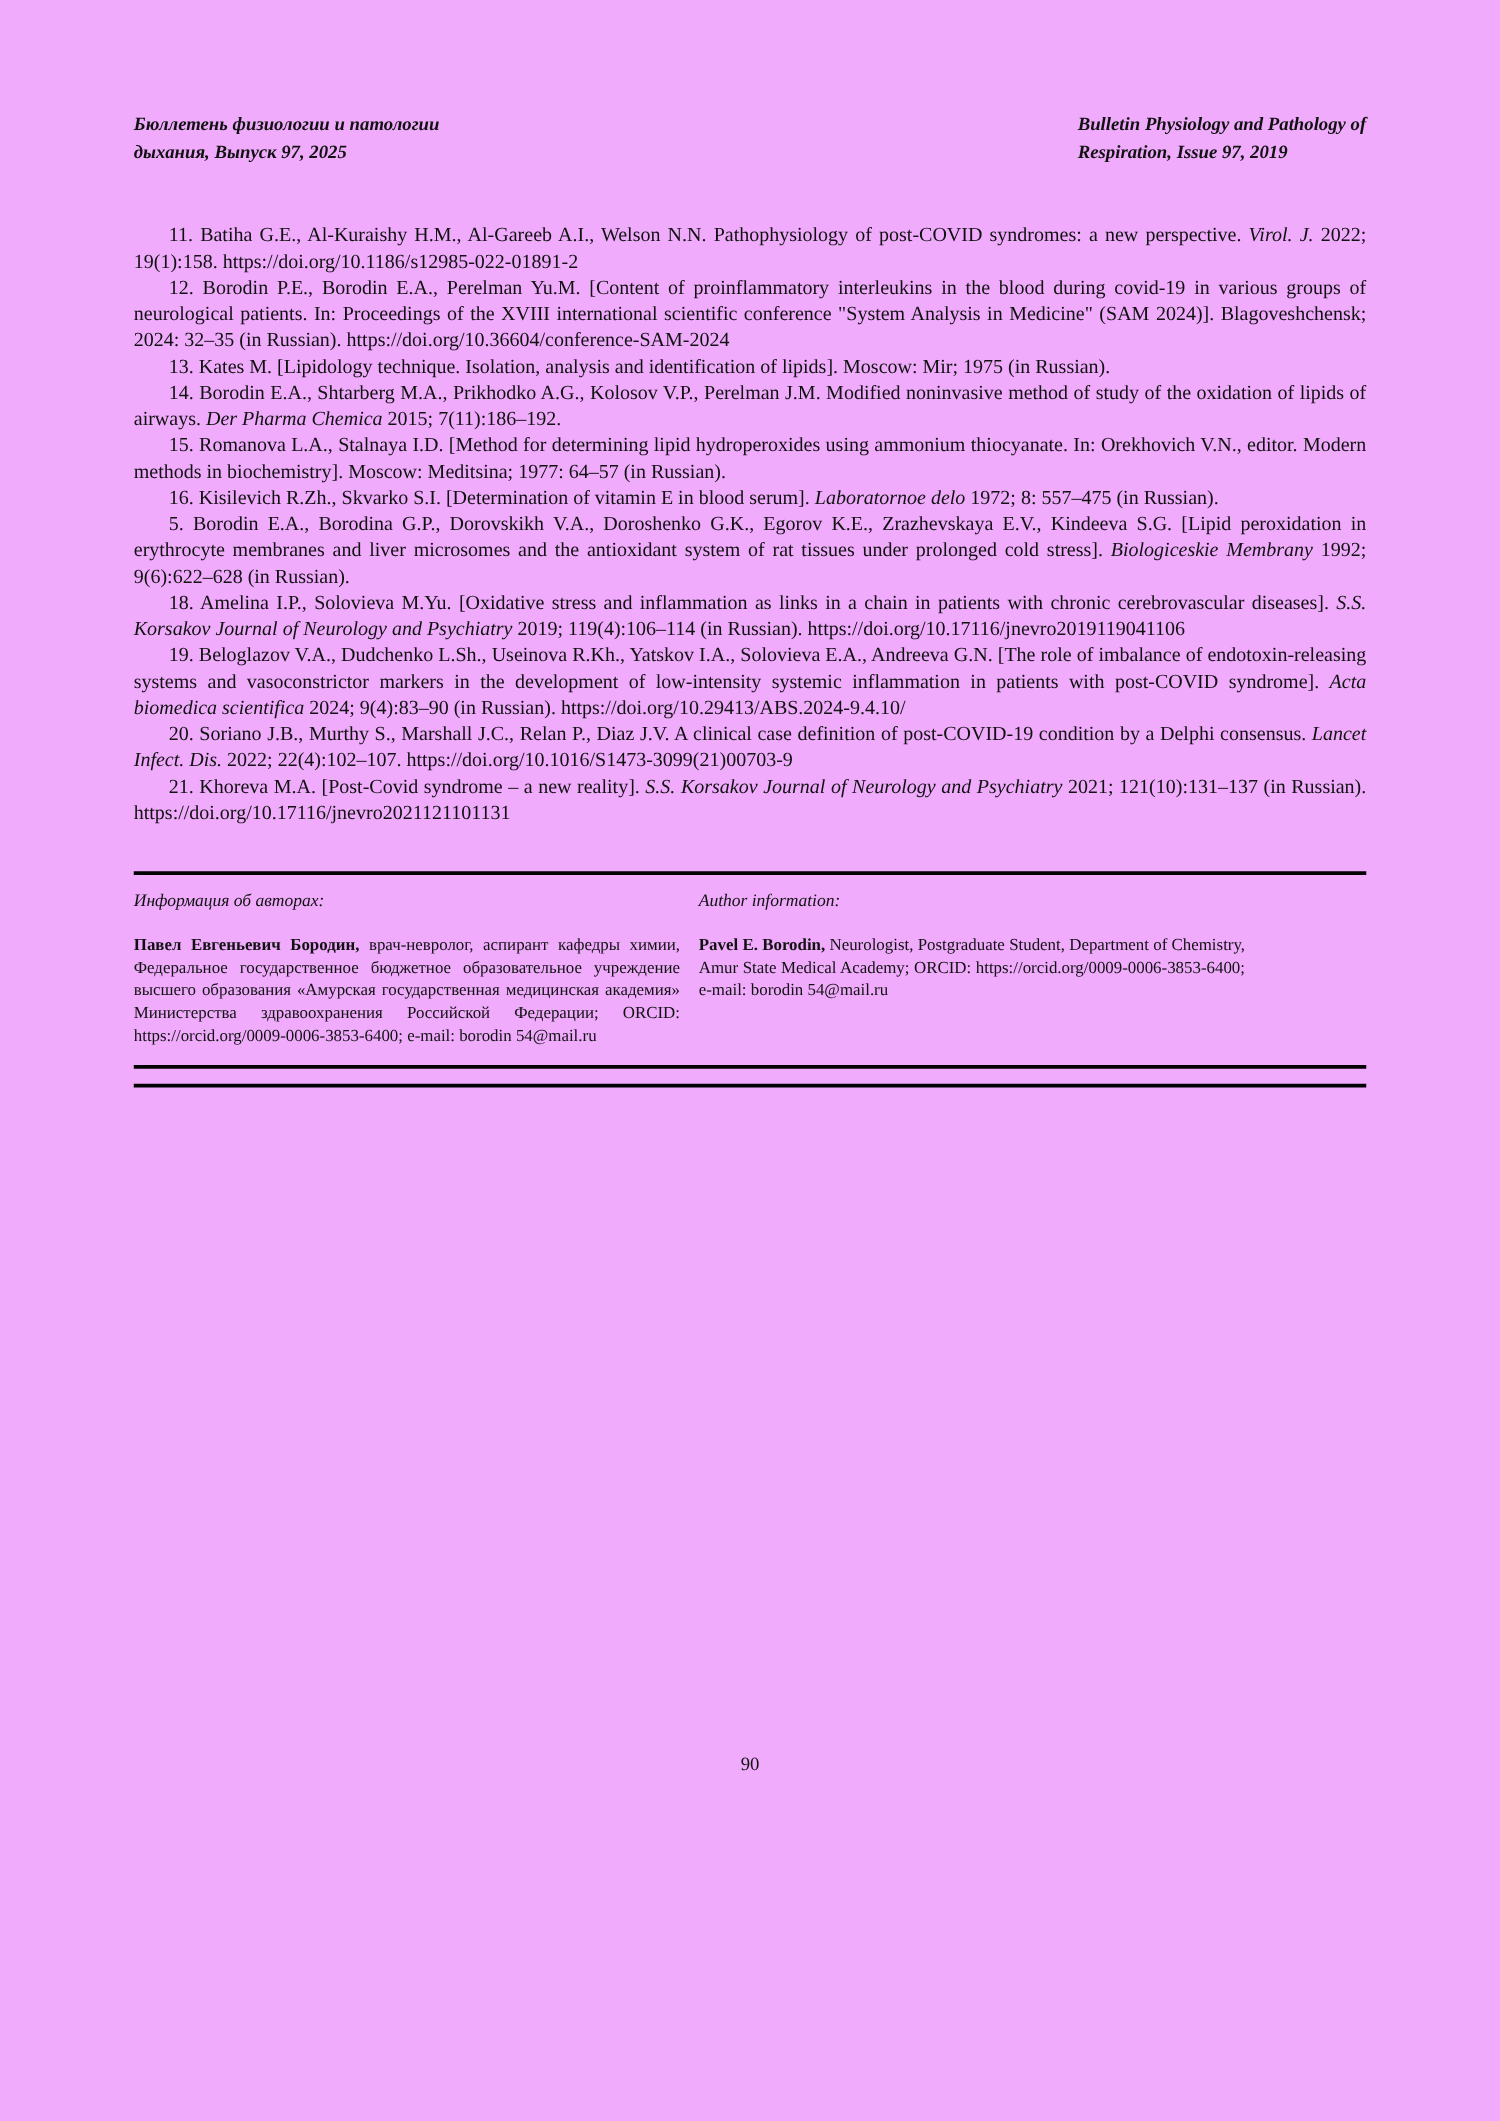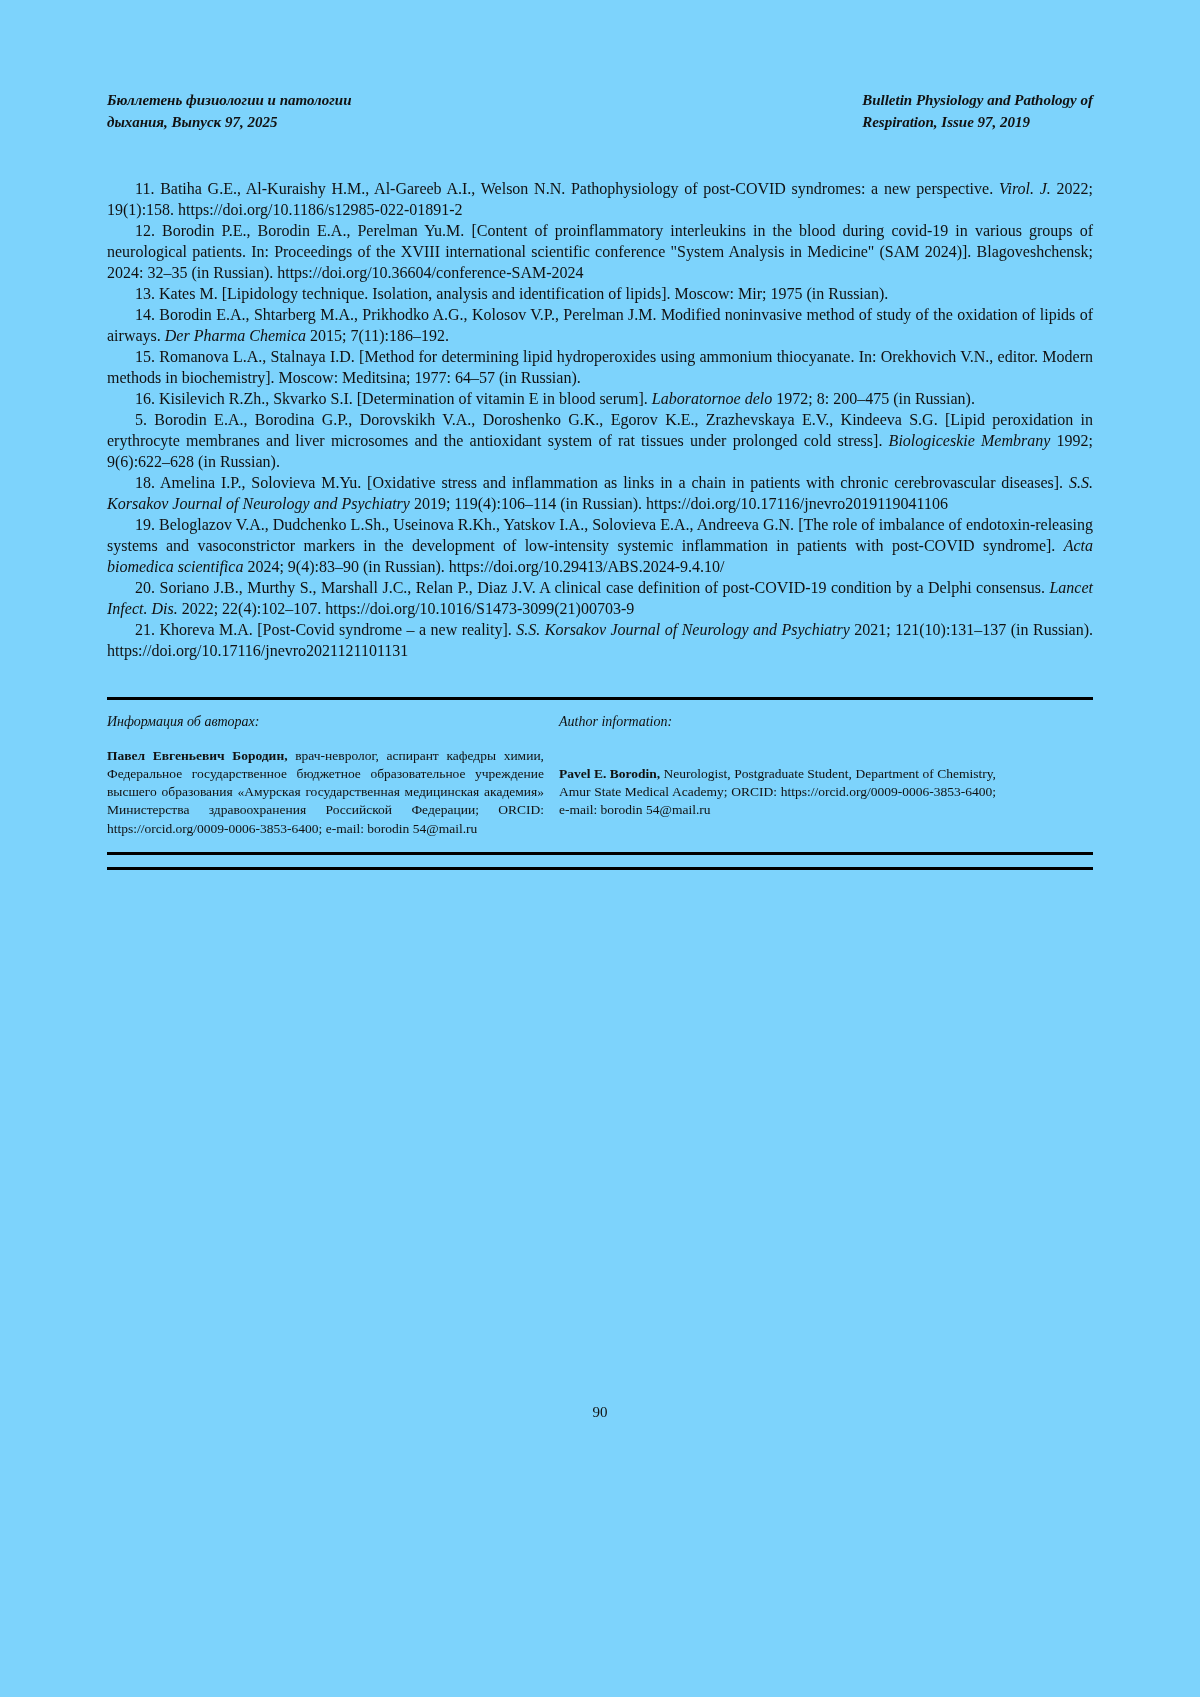--- a/index.html
+++ b/index.html
@@ -1,20 +1,20 @@
 <!DOCTYPE html>
 <html><head>
 <meta charset="utf-8">
 <style>
   html, body { margin: 0; padding: 0; background: #ffffff; }
   .page {
     position: relative;
     width: 1200px;
     height: 1697px;
-    background: #7dd3fc;
+    background: #f0abfc;
     color: #111111;
     font-family: "Liberation Serif", serif;
     box-sizing: border-box;
     padding: 90px 107px 0 107px;
     overflow: hidden;
   }
   
   .running-head {
     display: flex;
     justify-content: space-between;
@@ -48,21 +48,20 @@
   .authors-head {
     margin-top: 14px;
     font-size: 14px;
     font-weight: normal;
     font-style: italic;
   }
   .authors-body {
     margin-top: 17px;
     font-size: 13.5px;
     line-height: 1.34;
-    align-items: center;
   }
   .authors-body p { margin: 0; text-align: justify; }
 
   .dates {
     margin-top: 12px;
     margin-bottom: 12px;
     font-size: 14.5px;
     font-style: italic;
     line-height: 1.5;
   }
@@ -91,21 +90,21 @@
       <div>Respiration, Issue 97, 2019</div>
     </div>
   </div>
 
   <div class="refs" id="refs">
       <p><span>11. Batiha G.E., Al-Kuraishy H.M., Al-Gareeb A.I., Welson N.N. Pathophysiology of post-COVID syndromes: a new perspective. </span><span class="it">Virol. J.</span><span> 2022; 19(1):158. https://doi.org/10.1186/s12985-022-01891-2</span></p>
       <p><span>12. Borodin P.E., Borodin E.A., Perelman Yu.M. [Content of proinflammatory interleukins in the blood during covid-19 in various groups of neurological patients. In: Proceedings of the XVIII international scientific conference "System Analysis in Medicine" (SAM 2024)]. Blagoveshchensk; 2024: 32–35 (in Russian). https://doi.org/10.36604/conference-SAM-2024</span></p>
       <p><span>13. Kates M. [Lipidology technique. Isolation, analysis and identification of lipids]. Moscow: Mir; 1975 (in Russian).</span></p>
       <p><span>14. Borodin E.A., Shtarberg M.A., Prikhodko A.G., Kolosov V.P., Perelman J.M. Modified noninvasive method of study of the oxidation of lipids of airways. </span><span class="it">Der Pharma Chemica</span><span> 2015; 7(11):186–192.</span></p>
       <p><span>15. Romanova L.A., Stalnaya I.D. [Method for determining lipid hydroperoxides using ammonium thiocyanate. In: Orekhovich V.N., editor. Modern methods in biochemistry]. Moscow: Meditsina; 1977: 64–57 (in Russian).</span></p>
-      <p><span>16. Kisilevich R.Zh., Skvarko S.I. [Determination of vitamin E in blood serum]. </span><span class="it">Laboratornoe delo</span><span> 1972; 8: 200–475 (in Russian).</span></p>
+      <p><span>16. Kisilevich R.Zh., Skvarko S.I. [Determination of vitamin E in blood serum]. </span><span class="it">Laboratornoe delo</span><span> 1972; 8: 557–475 (in Russian).</span></p>
       <p><span>5. Borodin E.A., Borodina G.P., Dorovskikh V.A., Doroshenko G.K., Egorov K.E., Zrazhevskaya E.V., Kindeeva S.G. [Lipid peroxidation in erythrocyte membranes and liver microsomes and the antioxidant system of rat tissues under prolonged cold stress]. </span><span class="it">Biologiceskie Membrany</span><span> 1992; 9(6):622–628 (in Russian).</span></p>
       <p><span>18. Amelina I.P., Solovieva M.Yu. [Oxidative stress and inflammation as links in a chain in patients with chronic cerebrovascular diseases]. </span><span class="it">S.S. Korsakov Journal of Neurology and Psychiatry</span><span> 2019; 119(4):106–114 (in Russian). https://doi.org/10.17116/jnevro2019119041106</span></p>
       <p><span>19. Beloglazov V.A., Dudchenko L.Sh., Useinova R.Kh., Yatskov I.A., Solovieva E.A., Andreeva G.N. [The role of imbalance of endotoxin-releasing systems and vasoconstrictor markers in the development of low-intensity systemic inflammation in patients with post-COVID syndrome]. </span><span class="it">Acta biomedica scientifica</span><span> 2024; 9(4):83–90 (in Russian). https://doi.org/10.29413/ABS.2024-9.4.10/</span></p>
       <p><span>20. Soriano J.B., Murthy S., Marshall J.C., Relan P., Diaz J.V. A clinical case definition of post-COVID-19 condition by a Delphi consensus. </span><span class="it">Lancet Infect. Dis.</span><span> 2022; 22(4):102–107. https://doi.org/10.1016/S1473-3099(21)00703-9</span></p>
       <p><span>21. Khoreva M.A. [Post-Covid syndrome – a new reality]. </span><span class="it">S.S. Korsakov Journal of Neurology and Psychiatry</span><span> 2021; 121(10):131–137 (in Russian). https://doi.org/10.17116/jnevro2021121101131</span></p>
     </div>
 
   <div class="rule rule-1"></div>
 
   <div class="authors-head two-col">

